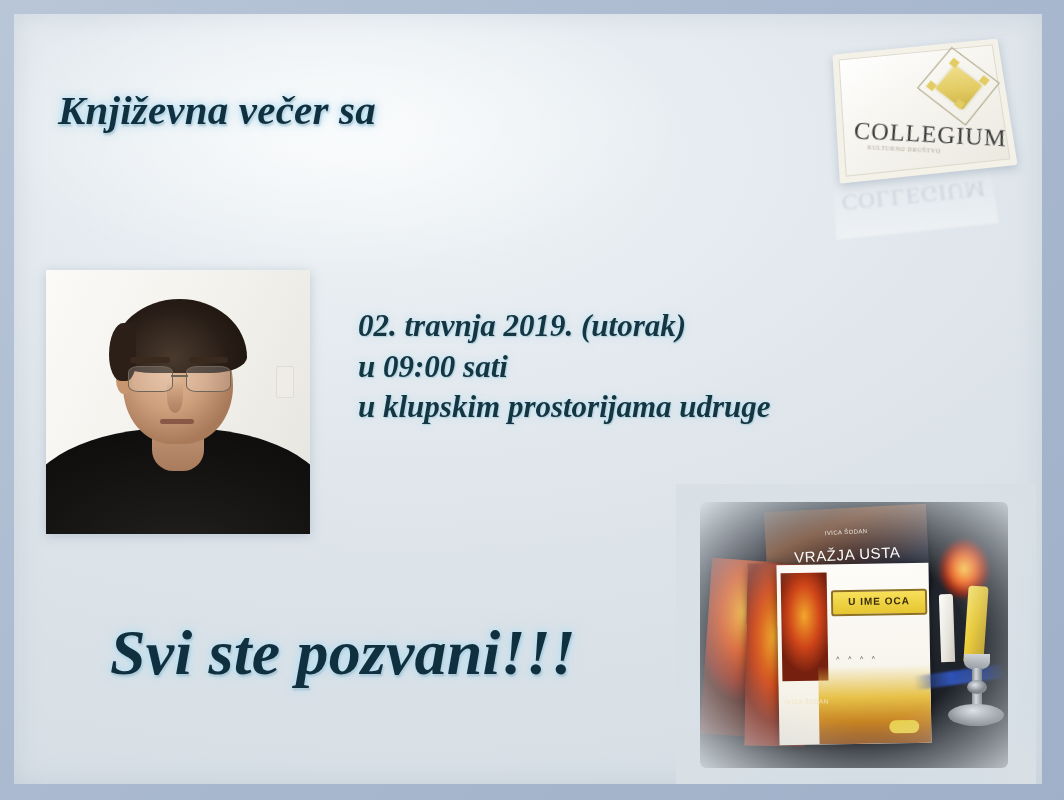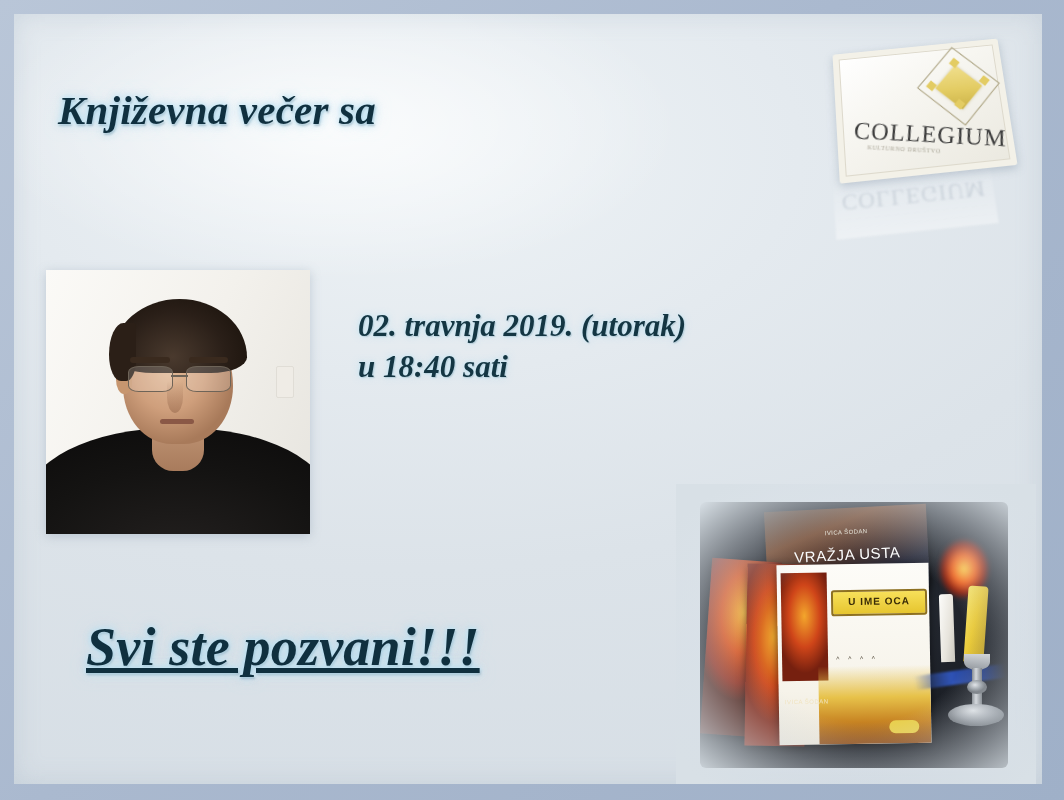--- a/index.html
+++ b/index.html
@@ -55,24 +55,23 @@
     text-shadow:
       0 0 4px rgba(190,228,245,.95),
       0 0 9px rgba(170,218,240,.85),
       0 0 16px rgba(200,232,248,.6),
       1px 2px 2px rgba(20,50,70,.30);
   }
   #title-line1 { left: 44px;  top: 72px;  font-size: 41px; }
   #title-line2 { left: 330px; top: 152px; font-size: 62px; }
 
   #cta {
-    left: 72px;
+    left: 96px;
     top: 602px;
-    font-size: 54px;
-    text-decoration: underline;
+    font-size: 64px;
   }
 
   
   #details {
     position: absolute;
     left: 344px;
     top: 276px;
     width: 600px;
     color: #143643;
     font-style: italic;
@@ -513,21 +512,22 @@
         <span class="lens l"></span>
         <span class="lens r"></span>
         <span class="bridge"></span>
       </div>
       <div class="nose"></div>
       <div class="mouth"></div>
     </div>
 
     <div id="details">
       <div class="dl">02. travnja 2019. (utorak)</div>
-      <div class="dl">u 18:40 sati</div>
+      <div class="dl">u 09:00 sati</div>
+      <div class="dl">u klupskim prostorijama udruge</div>
     </div>
 
     <div class="hl" id="cta">Svi ste pozvani!!!</div>
 
     <div id="logo">
       <div class="plaque">
         <div class="diamond-wrap">
           <span class="diamond-outline"></span>
           <span class="diamond-core"></span>
           <span class="node n1"></span>

